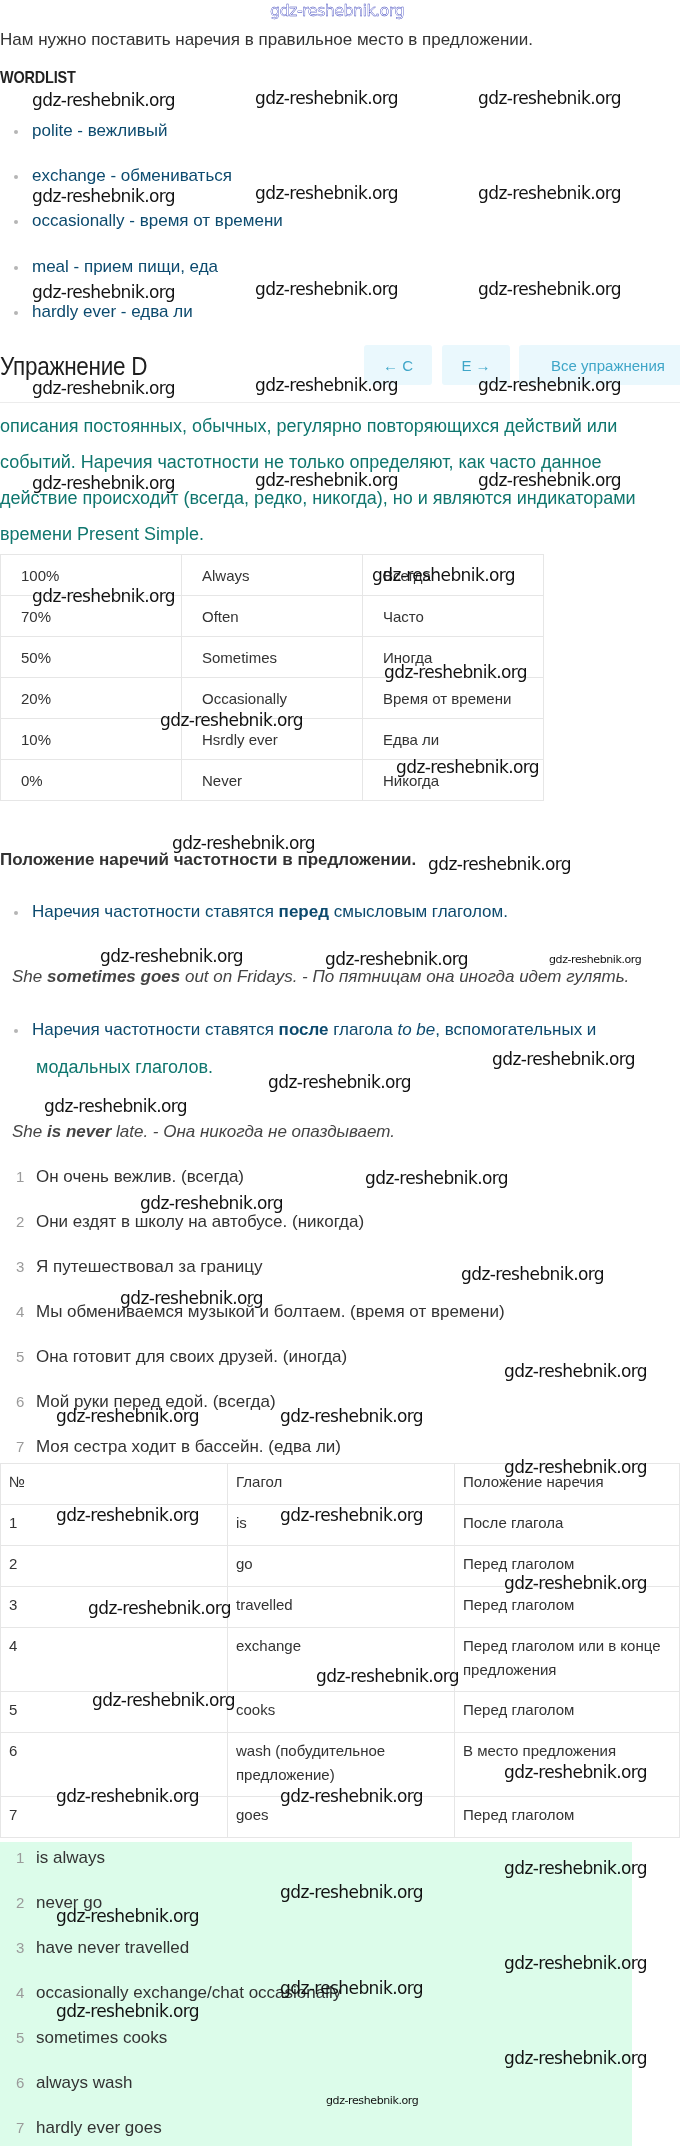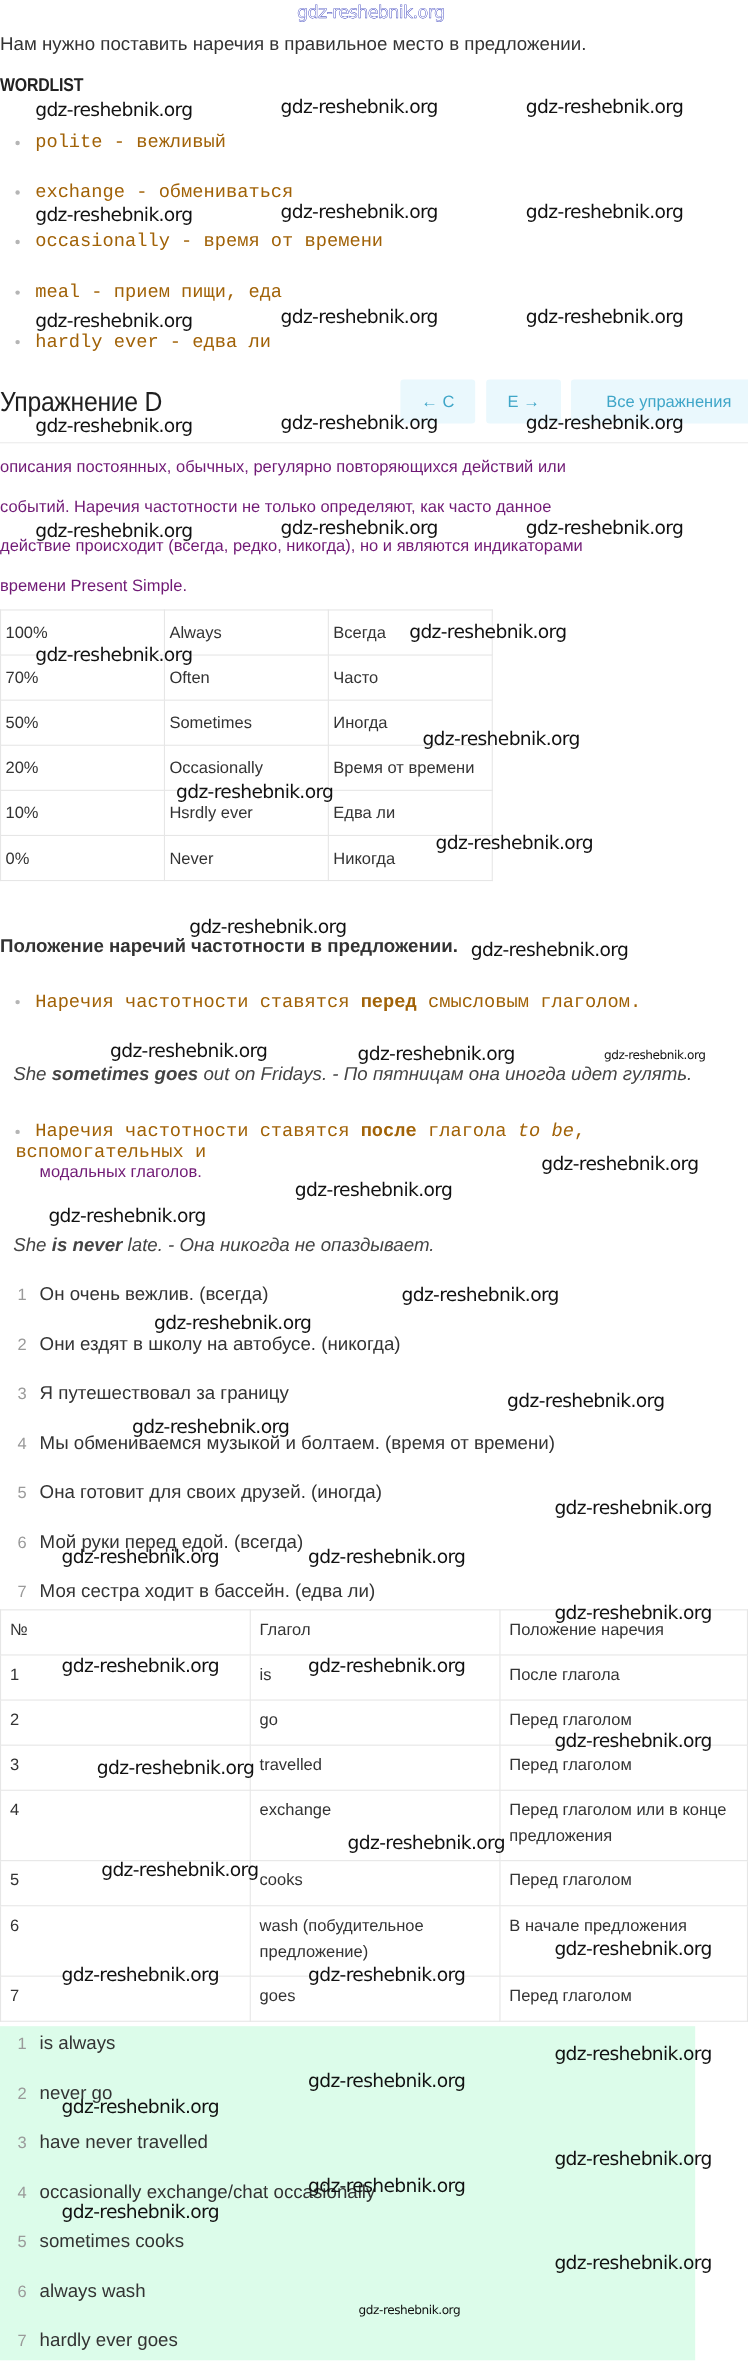--- a/index.html
+++ b/index.html
@@ -18,42 +18,42 @@
     font-family: "DejaVu Sans", sans-serif; letter-spacing: -0.6px;
     -webkit-text-stroke: 0.3px #3d44b8; color: #fff;
     text-shadow: 0 0 0 #5b63d9;
   }
   .intro { left: 0; top: 30px; font-size: 17px; color: #333; }
   .wordlist-title {
     left: 0; top: 68px; font-weight: bold; font-size: 17px; letter-spacing: -0.2px;
     font-family: "Liberation Sans", sans-serif; transform: scaleX(0.85); transform-origin: left;
     color: #222;
   }
-  .bullet-item { position: absolute; left: 14px; font-size: 17px; color: #a16207; font-family: Liberation Mono, monospace; }
+  .bullet-item { position: absolute; left: 14px; font-size: 17px; color: #0c4a6e; }
   .bullet-item .dot {
     display: inline-block; width: 4px; height: 4px; border-radius: 50%;
     background: #b5b5b5; margin-right: 14px; vertical-align: middle;
   }
   .section-title {
     left: 0; top: 352px; font-size: 25px; color: #1f1f1f; letter-spacing: -0.3px;
     transform: scaleX(0.9); transform-origin: left;
   }
   .nav-btn {
     position: absolute; top: 345px; height: 40px; background: #eaf8fd;
     color: #3fa6c8; font-size: 15px; display: flex; align-items: center; justify-content: center;
     border-radius: 3px;
   }
   .divider-line { left: 0; top: 402px; width: 680px; height: 1px; background: #ececec; }
-  .para { left: 0; font-size: 15px; color: #701a75; }
+  .para { left: 0; font-size: 18px; color: #0f766e; }
   table.freq {
     position: absolute; left: 0; top: 554px; border-collapse: collapse;
     font-size: 15px; color: #333;
   }
   table.freq td {
-    border: 1px solid #e6e6e6; height: 40px; padding: 0 4px; width: 140px;
+    border: 1px solid #e6e6e6; height: 40px; padding: 0 20px; width: 140px;
     vertical-align: middle;
   }
   .bold-title { left: 0; top: 850px; font-weight: bold; font-size: 17px; color: #333; }
   .example { left: 12px; font-style: italic; font-size: 17px; color: #444; }
   .example b { font-style: italic; }
   .num-item { position: absolute; left: 16px; font-size: 17px; color: #333; }
   .num-item .n { display: inline-block; width: 20px; color: #9a9a9a; font-size: 15px; }
   table.ans {
     position: absolute; left: 0; top: 1463px; border-collapse: collapse;
     font-size: 15px; color: #333; width: 680px;
@@ -178,21 +178,21 @@
         <td>Перед глаголом или в конце предложения</td>
       </tr>
     <tr style="height:41px">
         <td>5</td>
         <td>cooks</td>
         <td>Перед глаголом</td>
       </tr>
     <tr style="height:64px">
         <td>6</td>
         <td>wash (побудительное предложение)</td>
-        <td>В начале предложения</td>
+        <td>В место предложения</td>
       </tr>
     <tr style="height:41px">
         <td>7</td>
         <td>goes</td>
         <td>Перед глаголом</td>
       </tr>
   </tbody>
 </table>
 
 <div class="green-box"></div>

